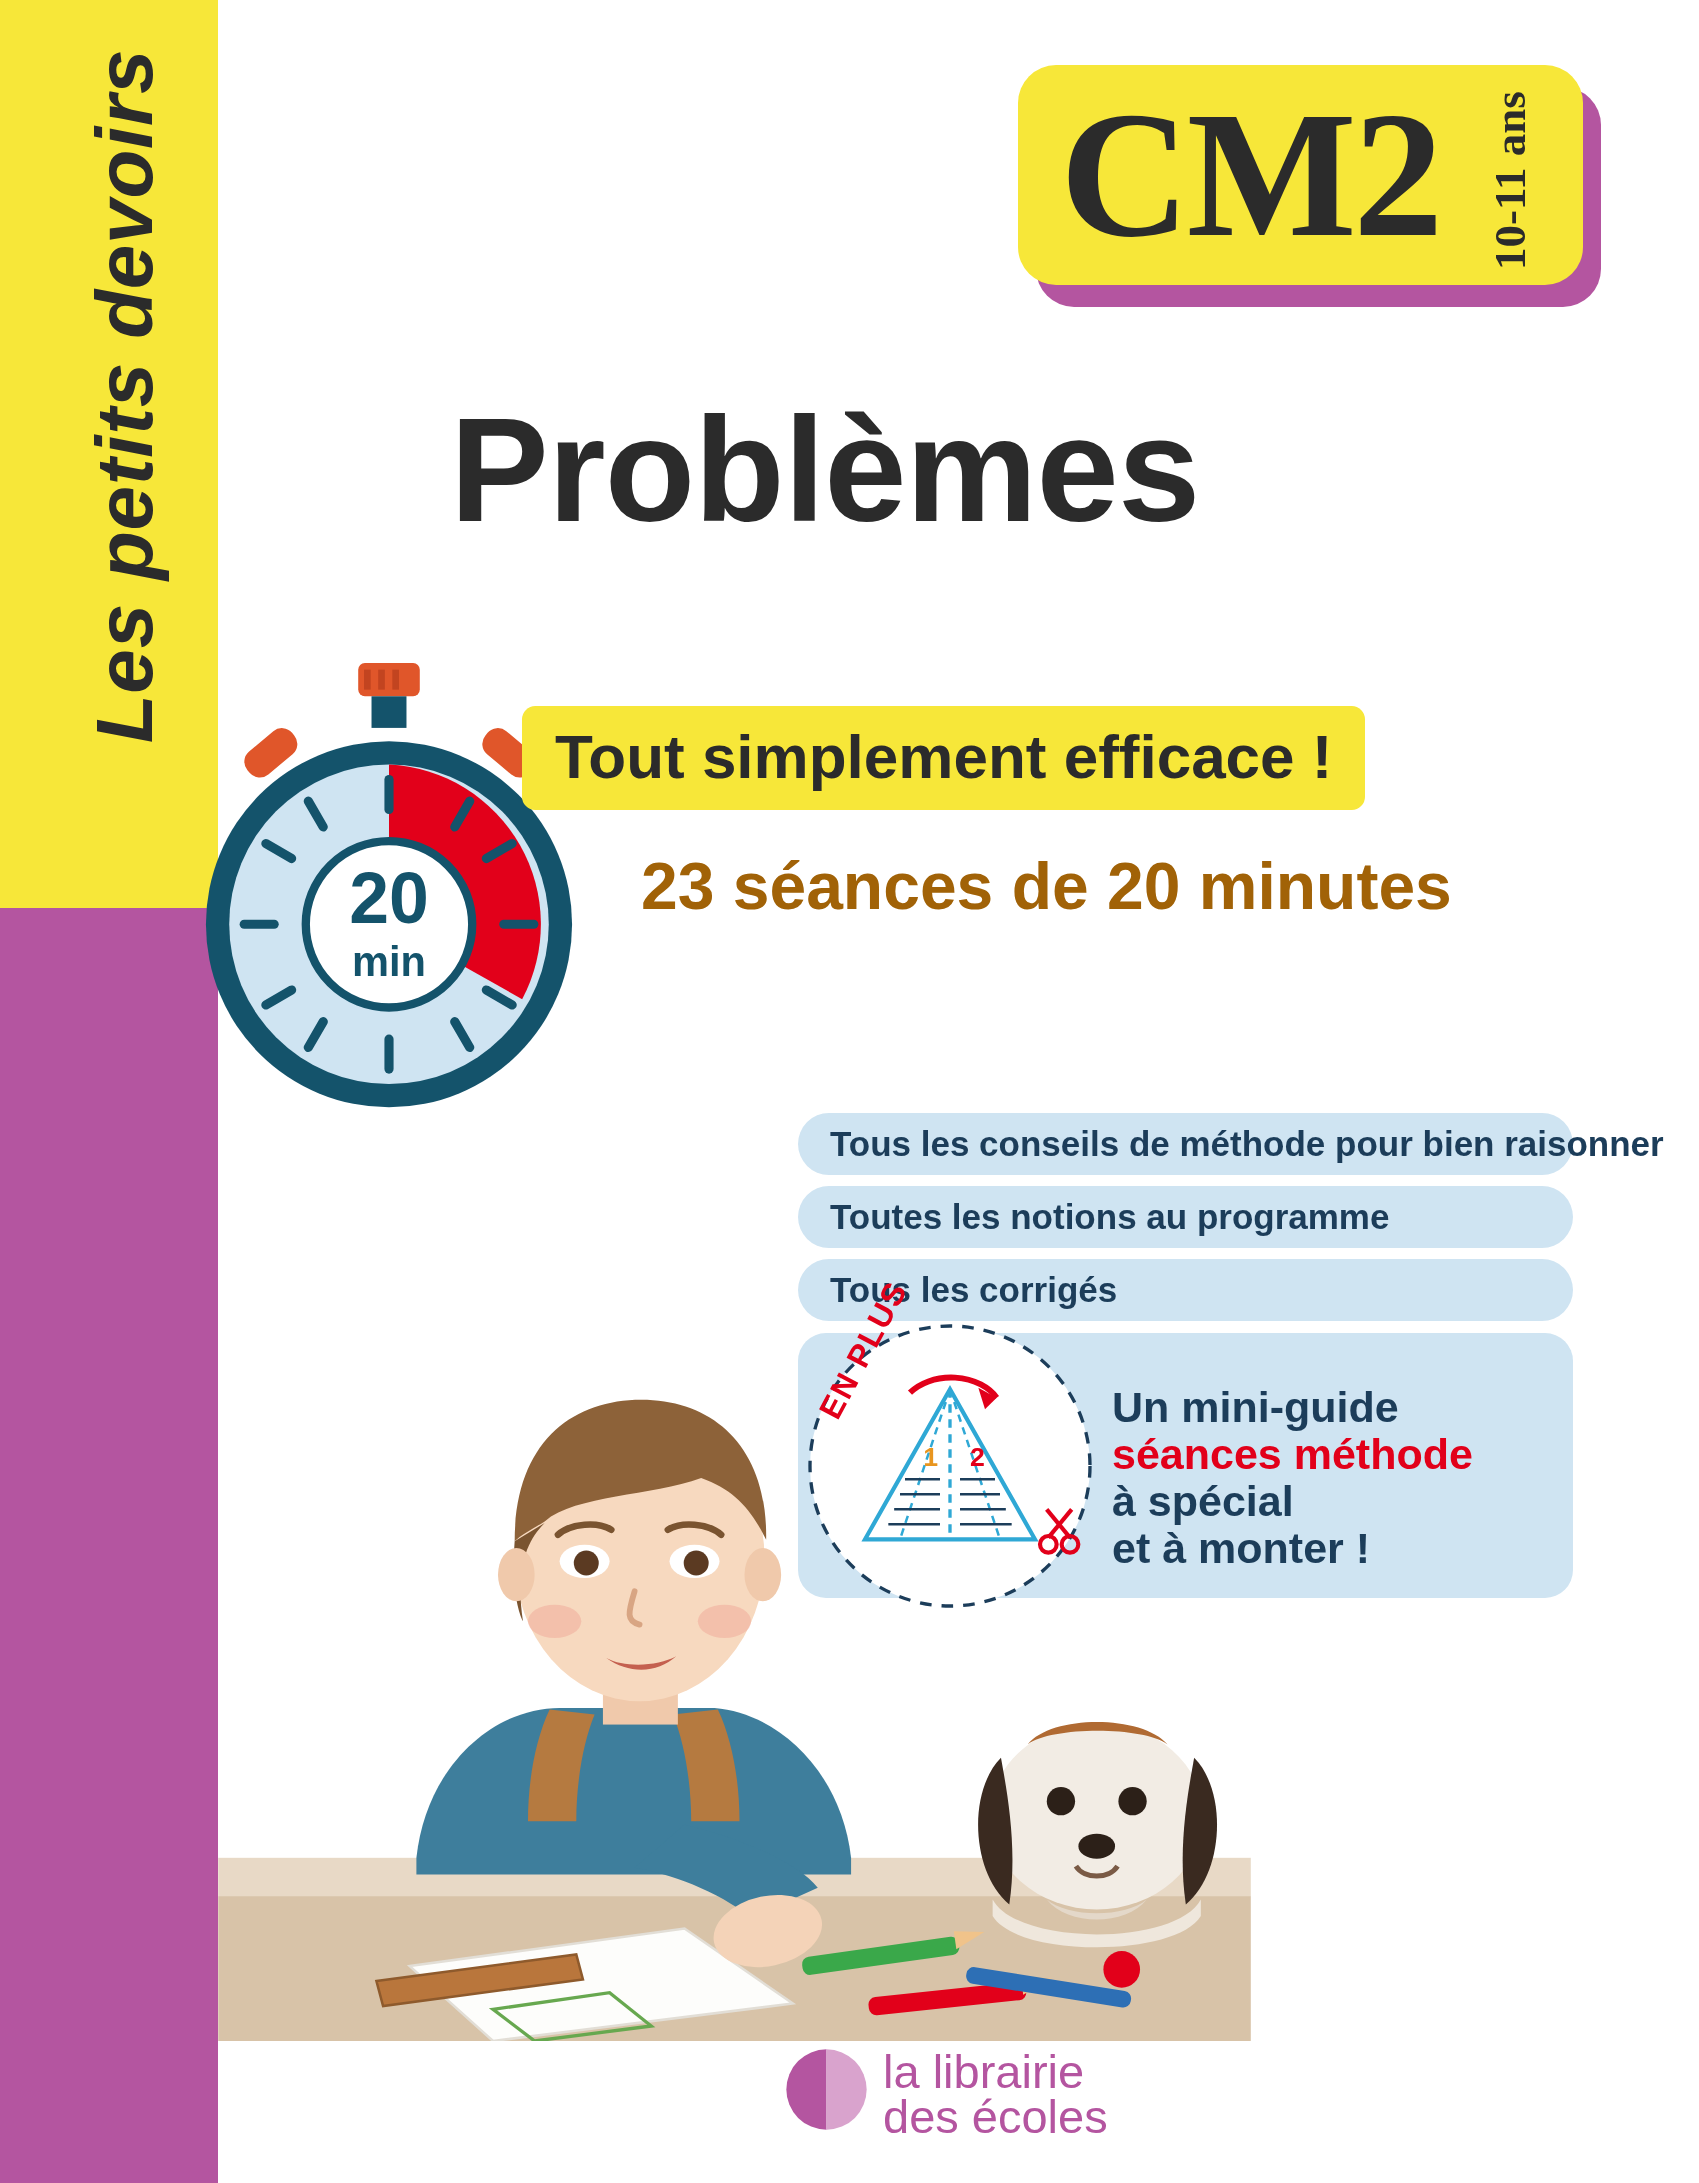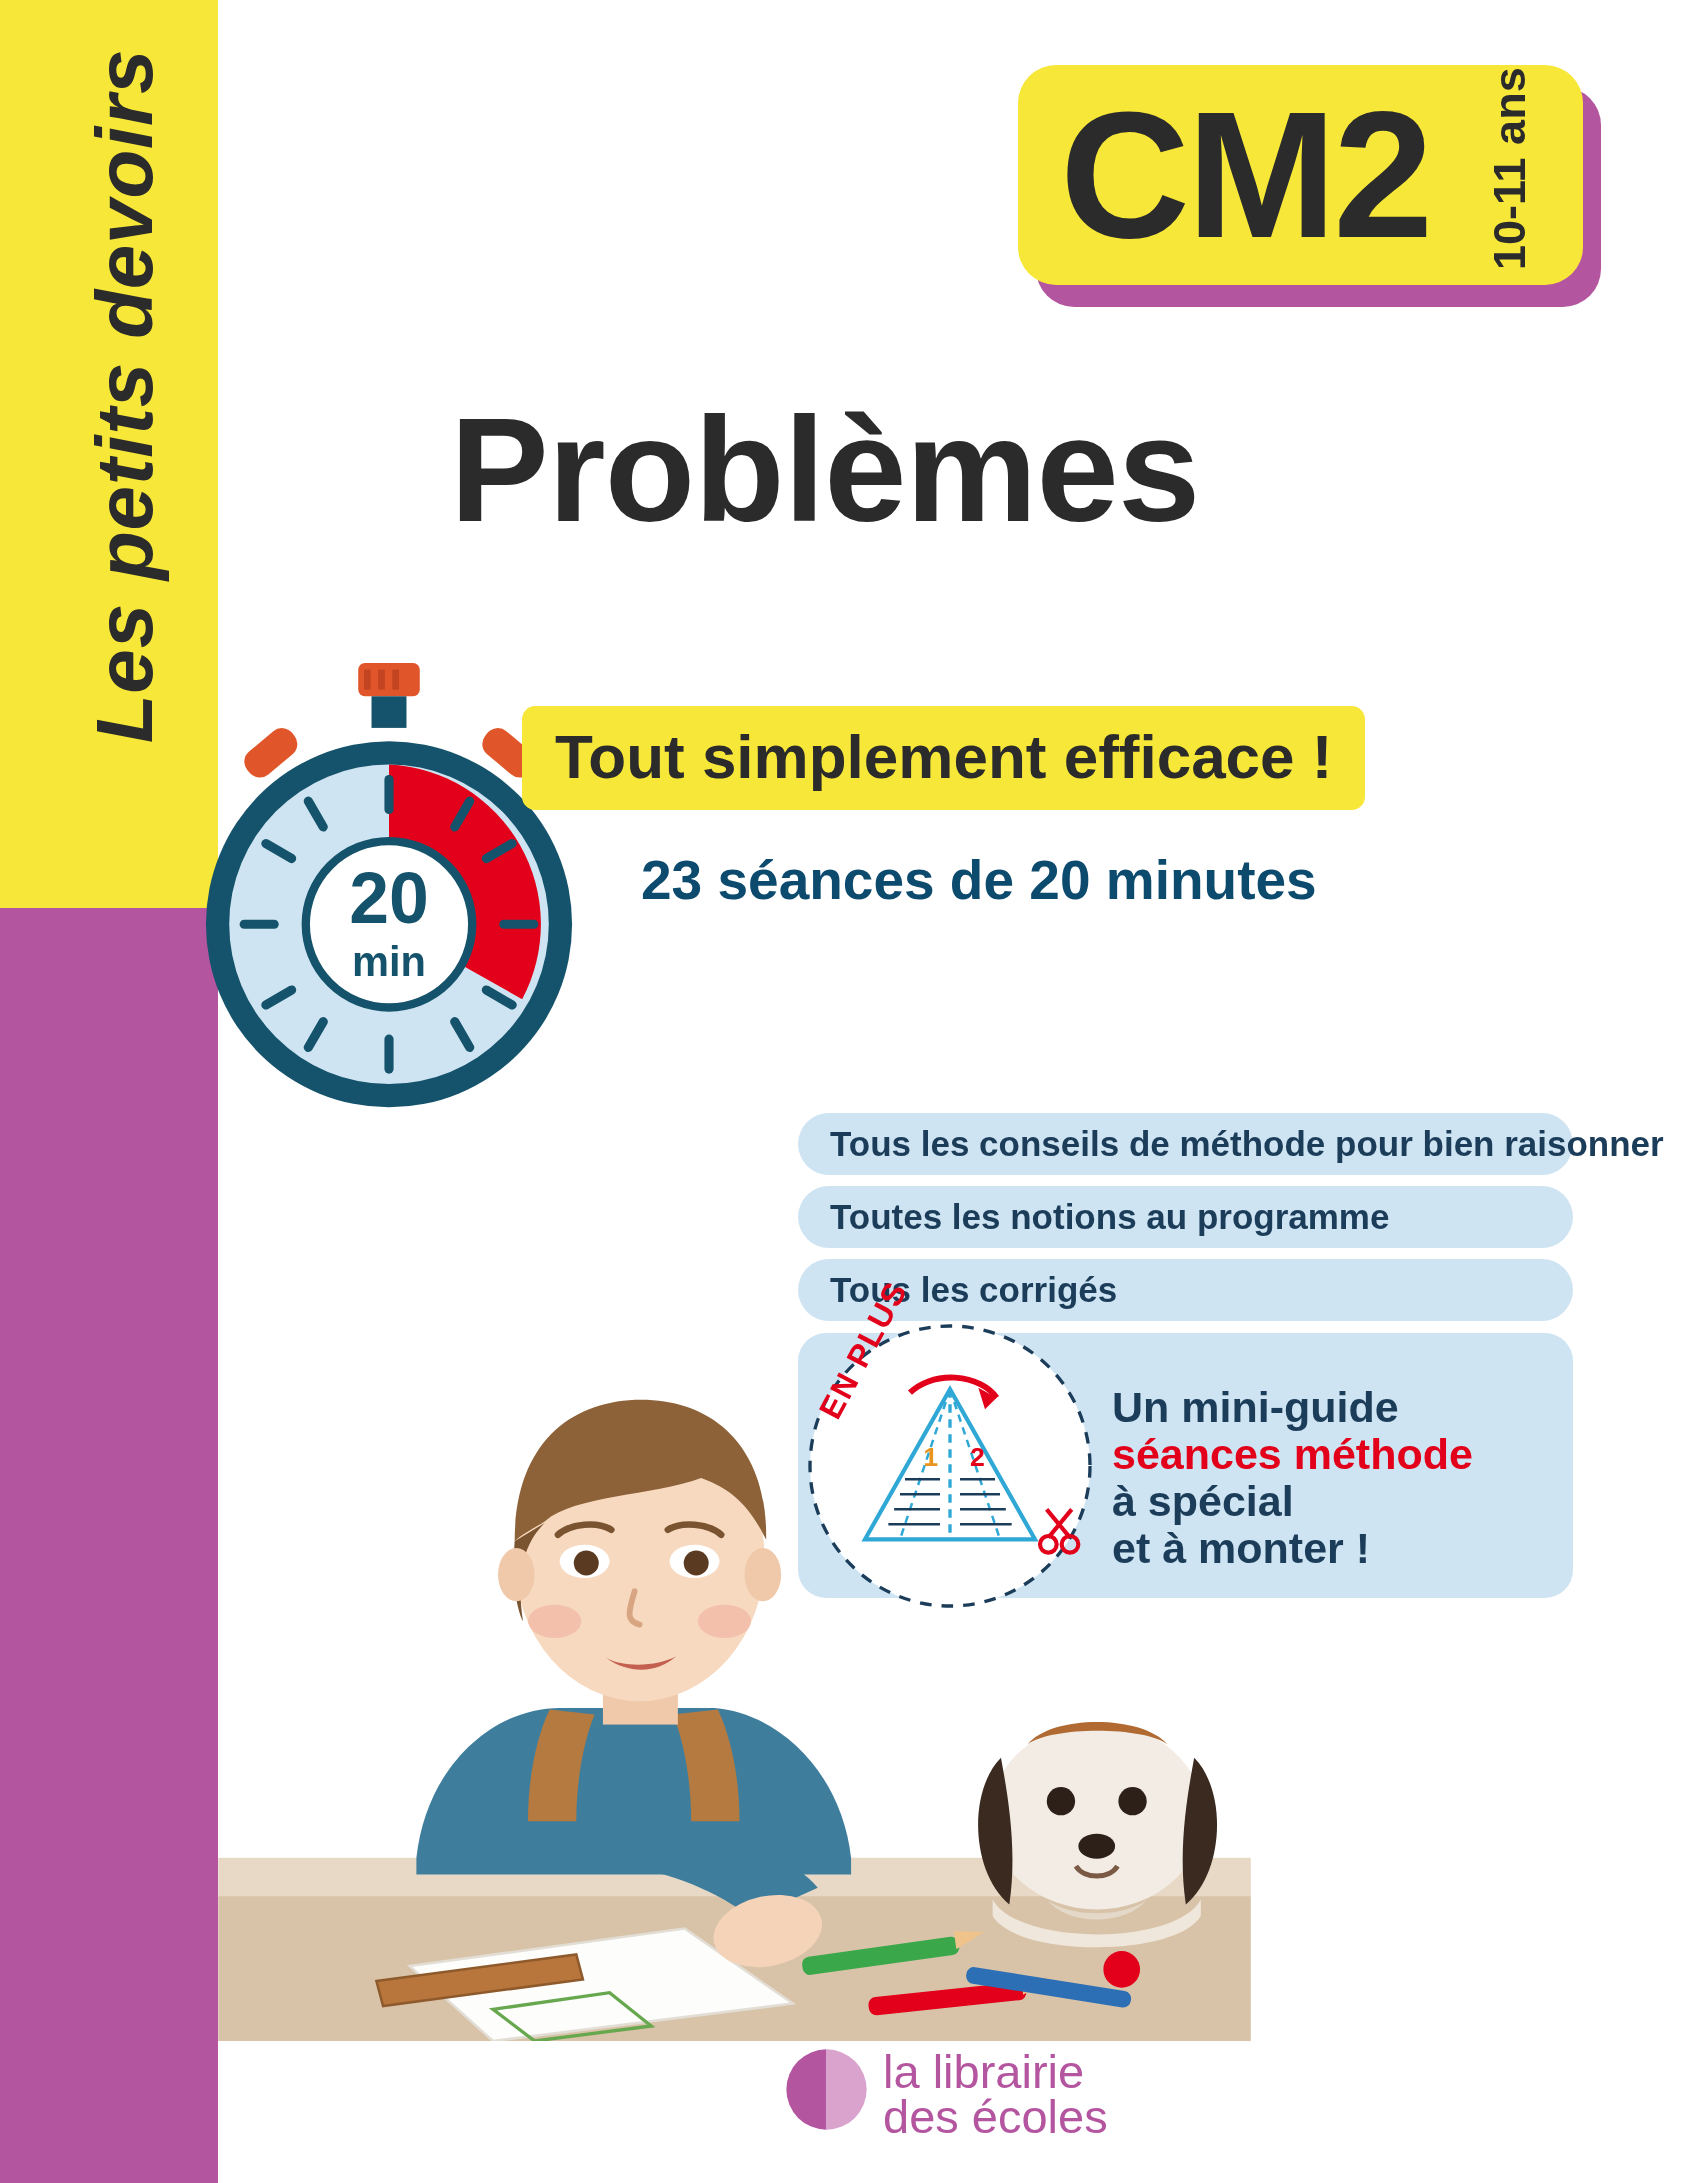--- a/index.html
+++ b/index.html
@@ -50,20 +50,21 @@
     white-space: nowrap;
   }
 
   
   .grade-badge {
     position: absolute;
     left: 1018px;
     top: 65px;
     width: 644px;
     height: 242px;
+    font-family: Liberation Serif, serif;
   }
   .grade-badge .shadow {
     position: absolute;
     left: 18.3px;
     top: 21.7px;
     width: 565px;
     height: 220px;
     background: #b455a0;
     border-radius: 38px;
   }
@@ -138,23 +139,23 @@
   .slogan-box .slogan-text {
     font-size: 62px;
     font-weight: bold;
     color: #2b2b2b;
     white-space: nowrap;
   }
   .sessions {
     position: absolute;
     left: 641px;
     top: 848px;
-    font-size: 55px;
-    font-weight: bold;
-    color: #0c4a6e;
+    font-size: 66px;
+    font-weight: bold;
+    color: #a16207;
     white-space: nowrap;
   }
 
   
   .pill {
     position: absolute;
     background: #cfe4f2;
     border-radius: 50px;
     display: flex;
     align-items: center;

